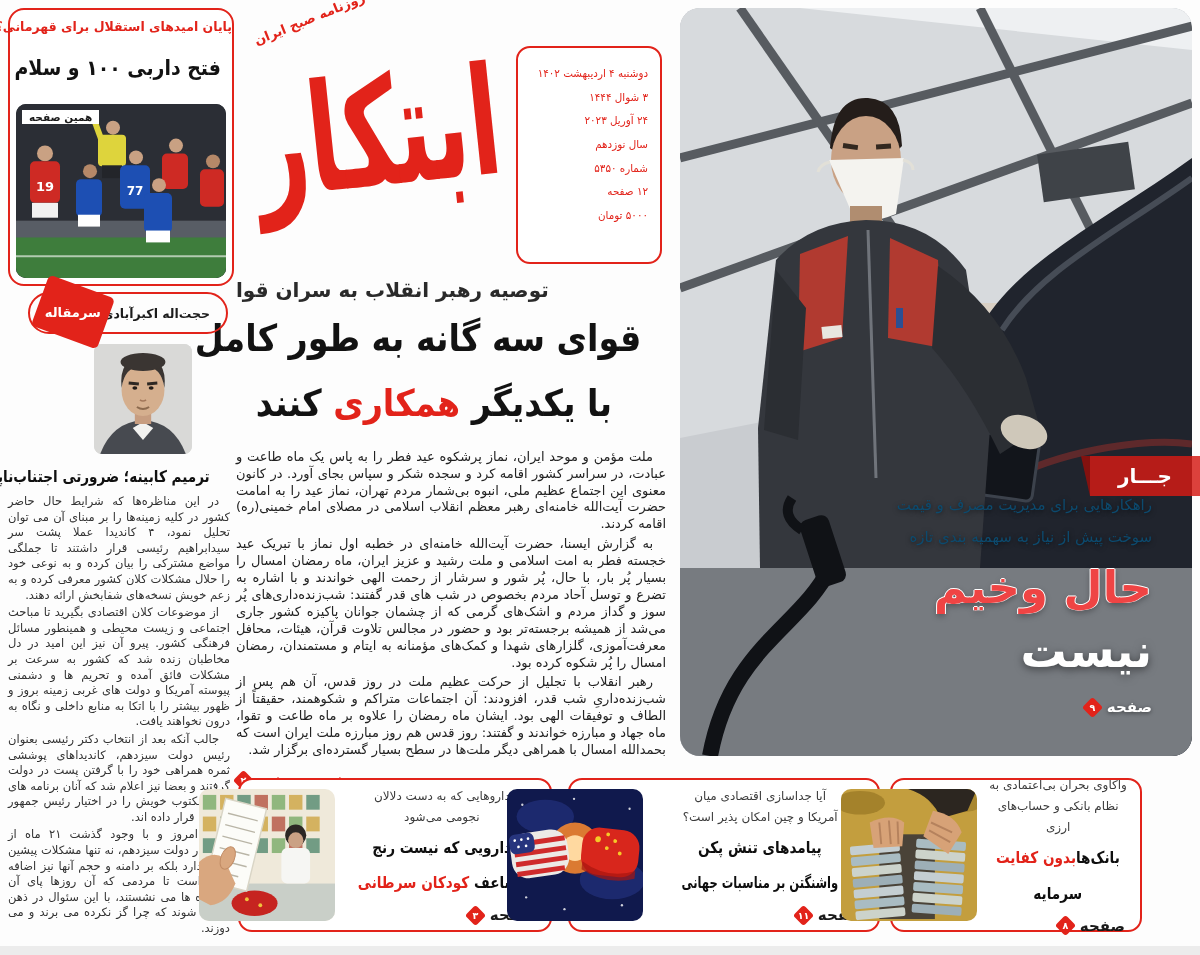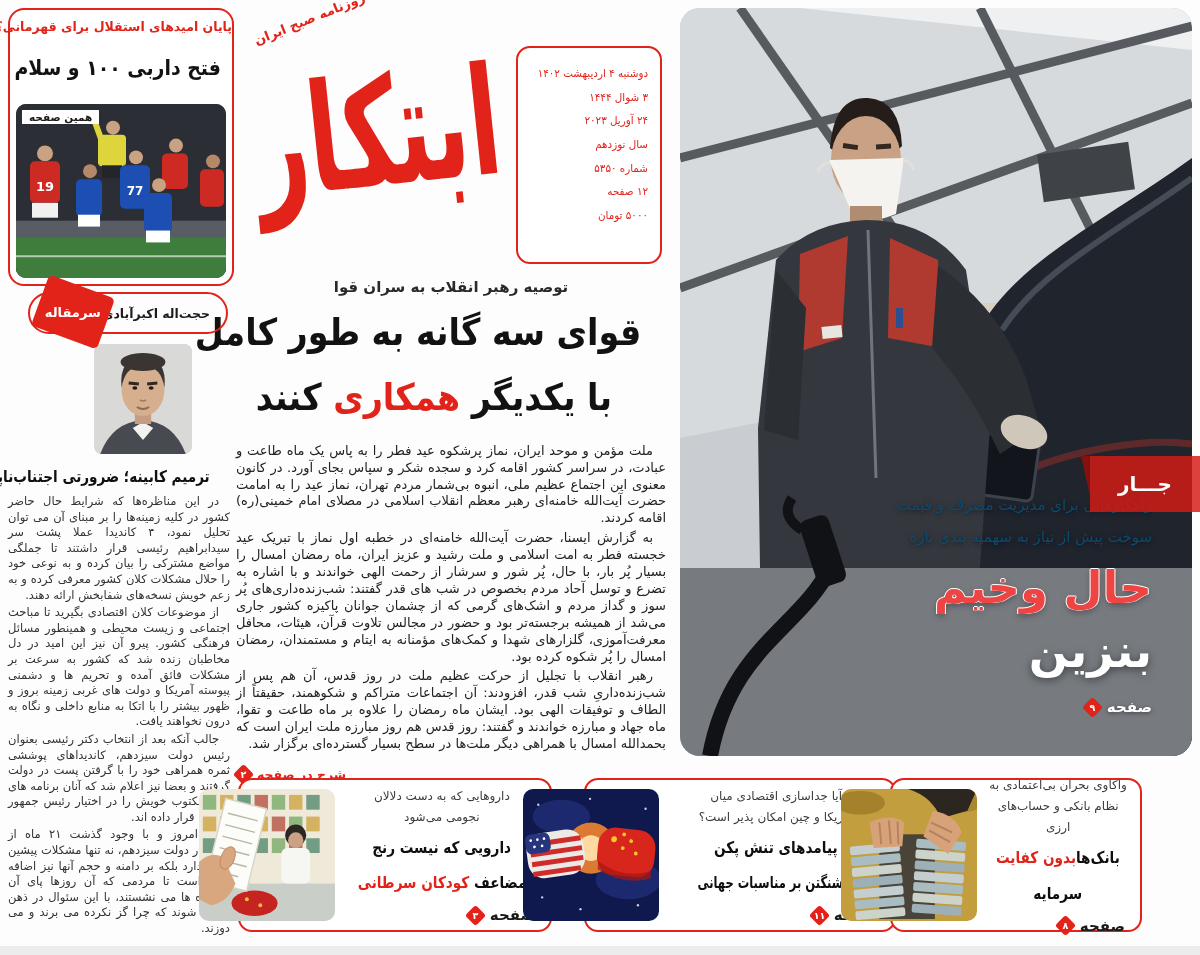--- a/index.html
+++ b/index.html
@@ -24,36 +24,36 @@
   .logo-wrap{left:248px;top:0;width:260px;height:270px;}
   .logo-wrap svg{width:100%;height:100%;}
   .tagline{left:252px;top:34px;font-size:13px;font-weight:bold;color:#e2231a;transform:rotate(-22deg);transform-origin:left top;}
   .date-box{left:516px;top:46px;width:146px;height:218px;border:2px solid #e2231a;border-radius:14px;background:#fff;
             padding:14px 12px;box-sizing:border-box;color:#e2231a;font-size:11px;line-height:2.15;}
   .date-box .dl{display:block;white-space:nowrap;transform:scaleX(.94);transform-origin:right center;}
 
   
   .main-photo{left:680px;top:8px;width:512px;height:748px;border-radius:20px;overflow:hidden;background:#c9ccd0;}
   .main-photo svg{width:100%;height:100%;display:block;}
-  .fuel-ribbon{left:1090px;top:456px;width:110px;height:56px;background:rgba(213,26,20,.83);color:#fff;
+  .fuel-ribbon{left:1090px;top:456px;width:110px;height:40px;background:rgba(213,26,20,.83);color:#fff;
                display:flex;align-items:center;justify-content:center;font-size:20px;font-weight:bold;z-index:6;}
   .fuel-ribbon:before{content:"";position:absolute;left:-9px;top:0;border-top:40px solid rgba(150,14,10,.85);border-left:9px solid transparent;}
   .fuel-text{left:742px;top:490px;width:410px;text-align:right;z-index:5;}
   .fuel-k{font-size:15px;color:#0c4a6e;line-height:2.1;text-shadow:0 1px 5px rgba(0,0,0,.55);font-weight:500;}
   .fuel-h-red{font-size:45px;font-weight:bold;color:#ef4444;margin-top:8px;text-shadow:-1px 0 #fff,1px 0 #fff,0 -1px #fff,0 2px 6px rgba(0,0,0,.35);}
   .fuel-h-white{font-size:46px;font-weight:bold;color:#fff;margin-top:10px;text-shadow:0 2px 8px rgba(0,0,0,.5);}
   .pg-row{display:flex;align-items:center;gap:7px;margin-top:20px;}
   .pg-row.light .pg-label{color:#fff;text-shadow:0 1px 4px rgba(0,0,0,.5);}
   .pg-label{font-size:15px;font-weight:bold;color:#1a1a1a;}
   .badge{display:inline-block;width:15px;height:15px;background:#e2231a;transform:rotate(45deg);border-radius:3px;position:relative;flex:0 0 auto;}
   .badge i{position:absolute;inset:0;display:flex;align-items:center;justify-content:center;transform:rotate(-45deg);color:#fff;font-size:9.5px;font-weight:bold;font-style:normal;}
 
   
   .center-col{left:236px;top:278px;width:430px;}
-  .m-kicker{text-align:center;font-size:15px;font-weight:bold;color:#2a2a2a;}
+  .m-kicker{text-align:left;font-size:20px;font-weight:bold;color:#2a2a2a;}
   .m-headline{text-align:left;font-size:37px;font-weight:bold;color:#121212;line-height:1.55;margin-top:8px;letter-spacing:-1px;}
   .m-body{margin-top:16px;font-size:13px;line-height:16.9px;text-align:justify;color:#222;}
   .m-body p{margin:0 0 3px;text-indent:13px;}
   .more-row{display:flex;justify-content:flex-end;align-items:center;gap:6px;margin-top:14px;}
   .more-label{font-size:12.5px;font-weight:bold;color:#e2231a;}
 
   
   .edit-col{left:8px;top:292px;width:222px;}
   .edit-pill{position:relative;margin-right:2px;width:200px;height:42px;border:2px solid #e2231a;border-radius:22px;box-sizing:border-box;}
   .edit-author{position:absolute;inset:0;display:flex;align-items:center;justify-content:center;padding-left:56px;font-size:12.5px;font-weight:bold;color:#1c1c1c;}
@@ -185,21 +185,21 @@
   </div>
 
   <div class="abs fuel-ribbon">
       <span>جـــار</span>
     </div>
 
   <div class="abs fuel-text">
     <div class="fuel-k">راهکارهایی برای مدیریت مصرف و قیمت</div>
     <div class="fuel-k">سوخت پیش از نیاز به سهمیه بندی تازه</div>
     <div class="fuel-h-red">حال وخیم</div>
-    <div class="fuel-h-white">بنزین</div>
+    <div class="fuel-h-white">نیست</div>
     <div class="pg-row light">
       <span class="pg-label">صفحه</span>
       <span class="badge">
           <i>۹</i>
         </span>
     </div>
   </div>
 
   <div class="abs center-col">
     <div class="m-kicker">توصیه رهبر انقلاب به سران قوا</div>
@@ -308,21 +308,21 @@
               <line x1="22" y1="76" x2="54" y2="76"></line>
               <line x1="22" y1="88" x2="48" y2="88"></line>
           </g>
         </g>
         <path d="M0 74 Q14 62 26 70 L38 96 Q30 116 12 118 L0 112 Z" fill="#d9a77f"></path>
         <ellipse cx="30" cy="70" rx="7" ry="12" fill="#d9a77f" stroke="#c08b64" stroke-width="1" transform="rotate(24 30 70)"></ellipse>
       </svg>
     </div>
   </div>
 
-  <div class="abs bb" style="left:584px;width:312px;">
+  <div class="abs bb" style="left:568px;width:312px;">
     <div class="bb-text">
       <div class="bb-kicker">آیا جداسازی اقتصادی میان</div>
       <div class="bb-kicker">آمریکا و چین امکان پذیر است؟</div>
       <div class="bb-h"><span class="cond85">پیامدهای تنش پکن</span></div>
       <div class="bb-h"><span class="cond72">واشنگتن بر مناسبات جهانی</span></div>
       <div class="pg-row">
         <span class="pg-label">صفحه</span>
         <span class="badge">
             <i>۱۱</i>
           </span>

